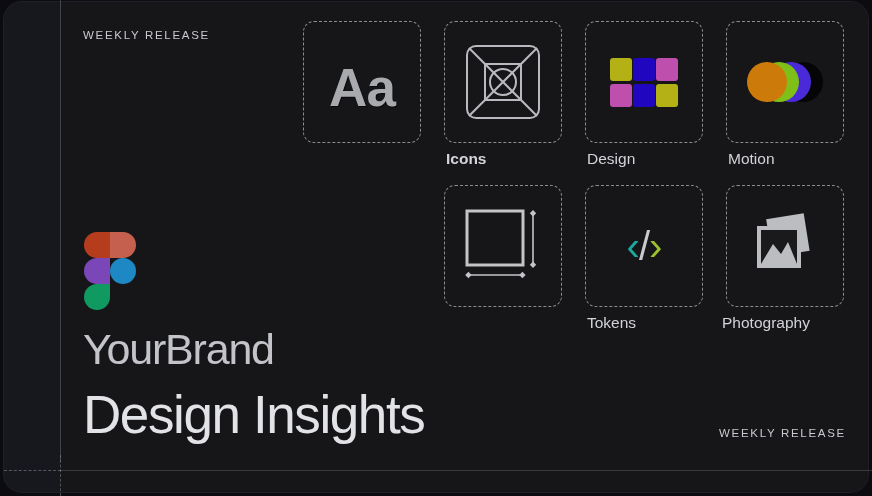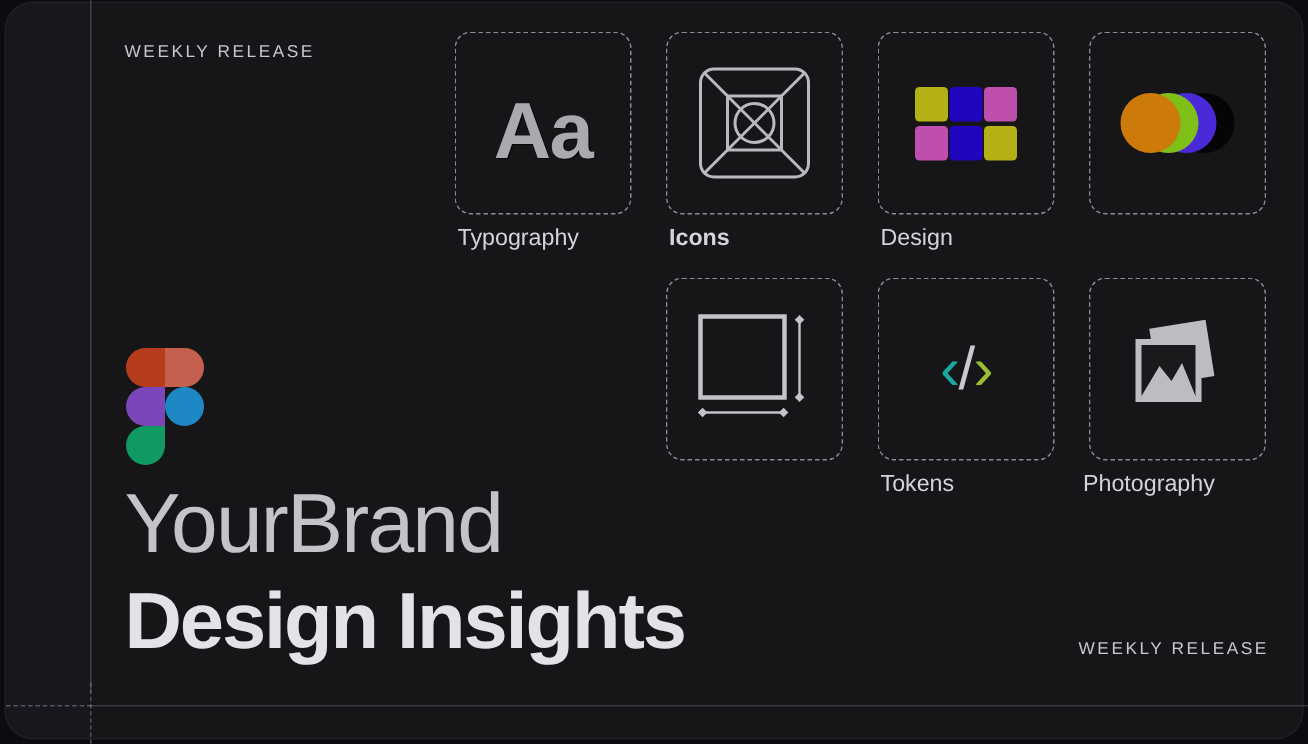--- a/index.html
+++ b/index.html
@@ -177,33 +177,33 @@
     top: 232px;
     width: 52px;
     height: 78px;
   }
 
   
   .headline-1 {
     position: absolute;
     left: 83px;
     top: 318px;
-    font-size: 56px;
+    font-size: 43px;
     font-weight: 400;
     color: #c3c4c9;
     letter-spacing: -1.2px;
     line-height: 62px;
     white-space: nowrap;
   }
   .headline-2 {
     position: absolute;
     left: 83px;
     top: 383px;
     font-size: 53px;
-    font-weight: 700;
+    font-weight: 400;
     color: #e2e3e6;
     letter-spacing: -1.4px;
     line-height: 64px;
     white-space: nowrap;
   }
 </style>
 </head>
 <body>
 
 <div id="canvas">
@@ -215,21 +215,20 @@
   <div class="guide-vertical-dashed"></div>
   <div class="guide-horizontal"></div>
   <div class="guide-horizontal-dashed"></div>
 
   <div class="eyebrow eyebrow-top">WEEKLY RELEASE</div>
   <div class="eyebrow eyebrow-bottom">WEEKLY RELEASE</div>
 
   <div class="tile t-typography">
     <span class="aa-glyph">Aa</span>
   </div>
-  <div class="tile-label l-typography">Typography</div>
 
   <div class="tile t-icons">
     <svg width="78" height="78" viewBox="0 0 78 78">
       <rect x="3" y="3" width="72" height="72" rx="9" ry="9" fill="none" stroke="#b9babf" stroke-width="2"></rect>
       <rect x="21" y="21" width="36" height="36" fill="none" stroke="#b9babf" stroke-width="2"></rect>
       <line x1="5" y1="5" x2="73" y2="73" stroke="#b9babf" stroke-width="2"></line>
       <line x1="73" y1="5" x2="5" y2="73" stroke="#b9babf" stroke-width="2"></line>
       <circle cx="39" cy="39" r="13" fill="none" stroke="#b9babf" stroke-width="2"></circle>
     </svg>
   </div>
@@ -248,20 +247,21 @@
   <div class="tile-label l-colors">Design</div>
 
   <div class="tile t-motion">
     <div class="motion-wrap">
       <div class="motion-dot" style="left:36px;background:#050505"></div>
       <div class="motion-dot" style="left:24px;background:#4a2ad8"></div>
       <div class="motion-dot" style="left:12px;background:#7fc018"></div>
       <div class="motion-dot" style="left:0px;background:#cc7a0a"></div>
     </div>
   </div>
+  <div class="tile-label l-motion">Motion</div>
 
   <div class="tile t-layout">
     <svg width="80" height="78" viewBox="0 0 80 78">
       <rect x="4" y="4" width="56" height="54" fill="none" stroke="#c3c4c8" stroke-width="3"></rect>
       <line x1="70" y1="6" x2="70" y2="58" stroke="#c3c4c8" stroke-width="1.6"></line>
       <path d="M70 3 l3.2 3.2 -3.2 3.2 -3.2 -3.2 z" fill="#c3c4c8"></path>
       <path d="M70 54.6 l3.2 3.2 -3.2 3.2 -3.2 -3.2 z" fill="#c3c4c8"></path>
       <line x1="6" y1="68" x2="60" y2="68" stroke="#c3c4c8" stroke-width="1.6"></line>
       <path d="M5.4 64.8 l3.2 3.2 -3.2 3.2 -3.2 -3.2 z" fill="#c3c4c8"></path>
       <path d="M59.4 64.8 l3.2 3.2 -3.2 3.2 -3.2 -3.2 z" fill="#c3c4c8"></path>

